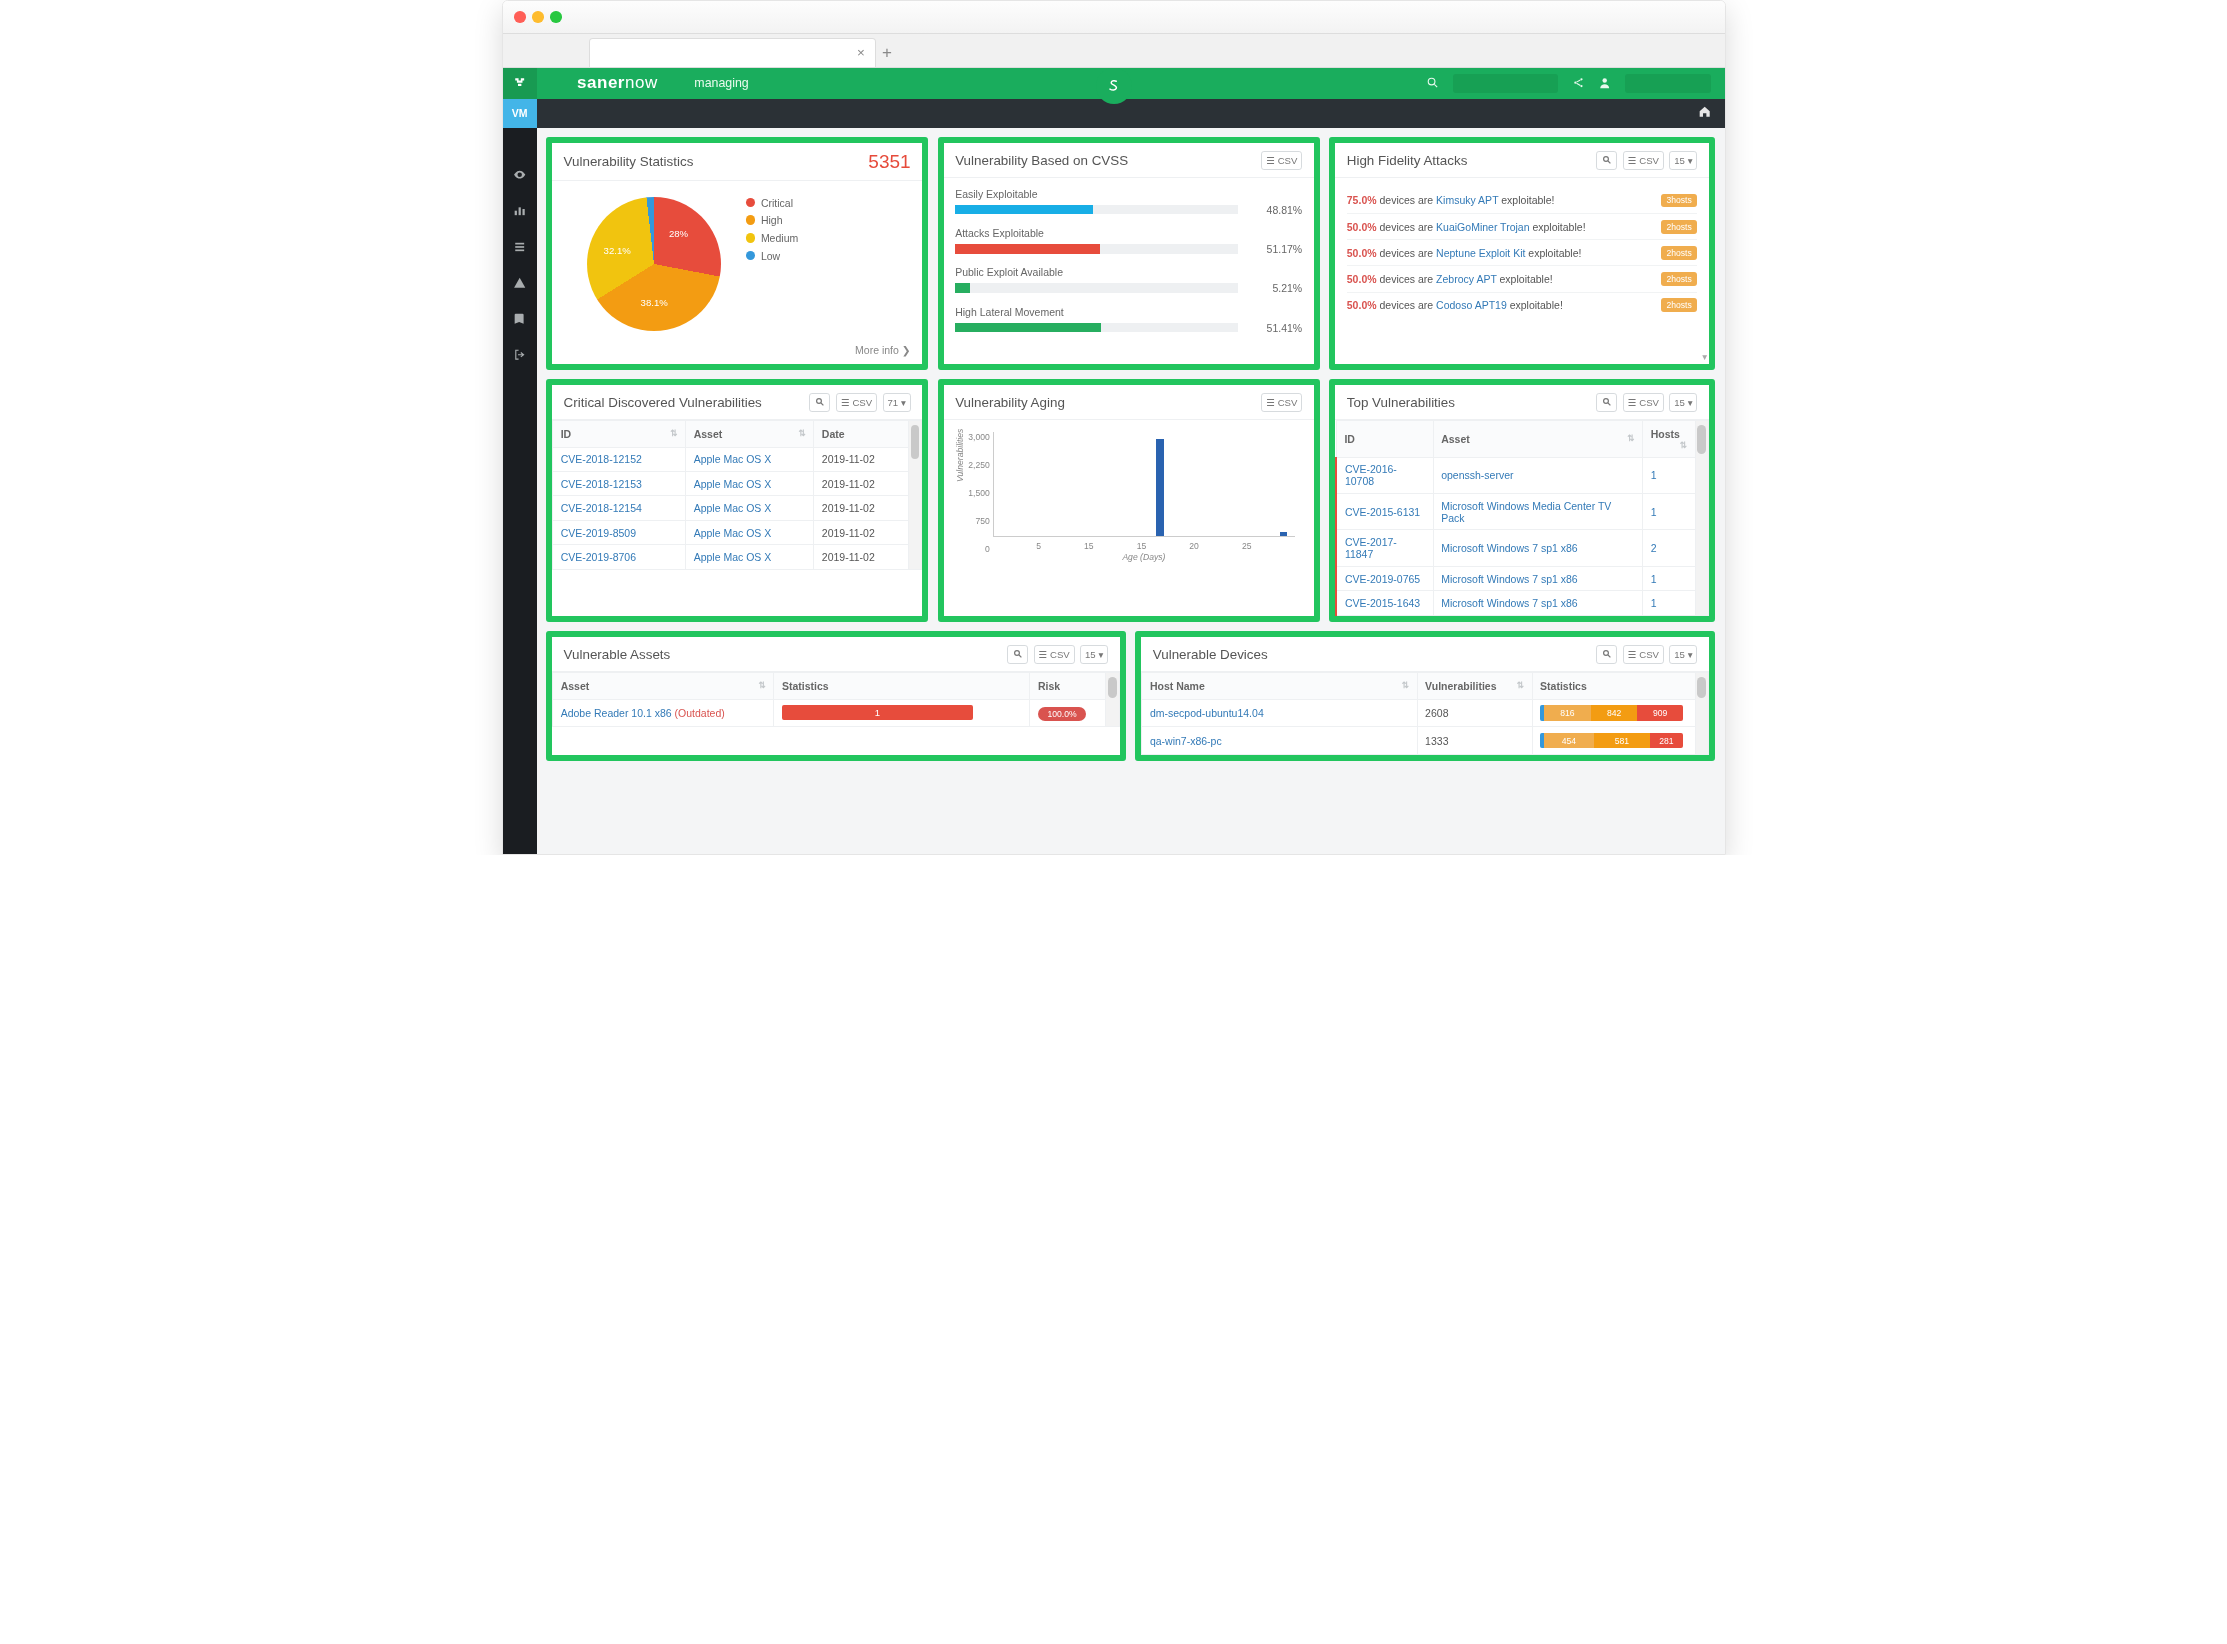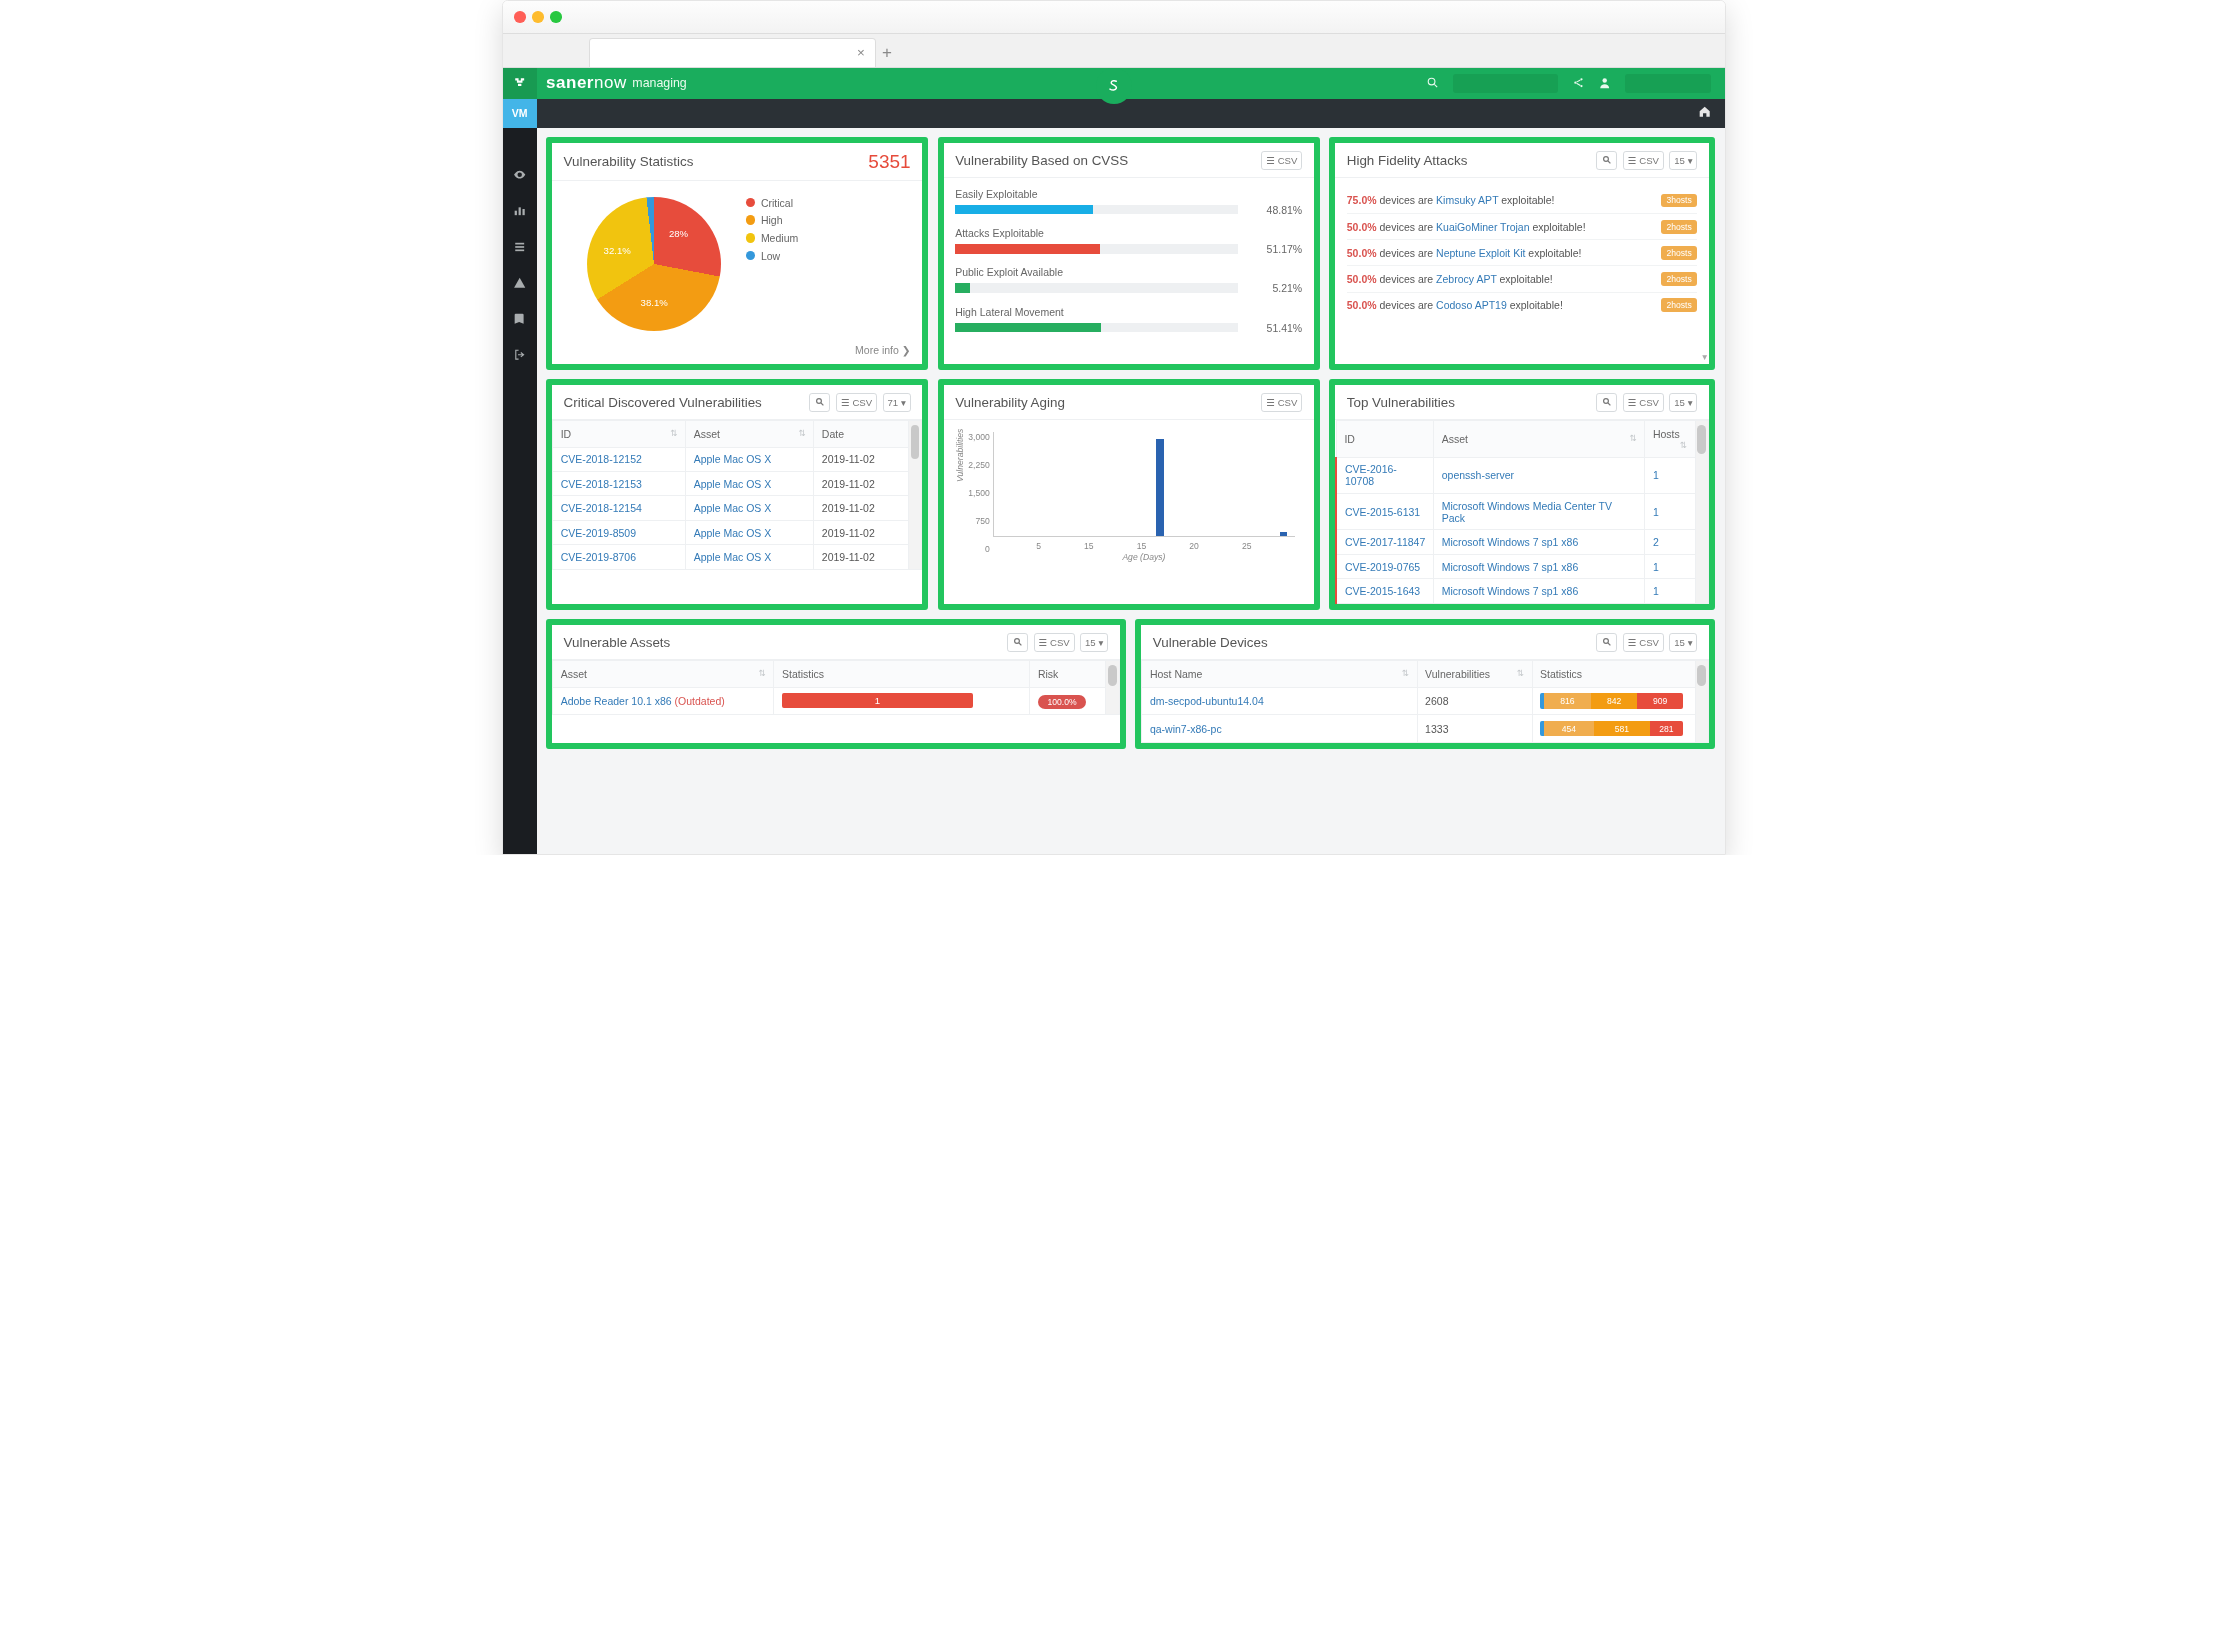--- a/index.html
+++ b/index.html
@@ -8,21 +8,21 @@
   
   .titlebar { height: 32.5px; background: linear-gradient(#fdfdfd,#f3f3f3); border-bottom:1px solid #ddd; display:flex; align-items:center; padding:0 11.5px; gap:9.6px;}
   .traffic { display:flex; gap:6.7px; }
   .traffic span { width:11.5px; height:11.5px; border-radius:50%; display:block;}
   .t-close{background:#ff5f57;} .t-min{background:#febc2e;} .t-max{background:#28c840;}
   .tabbar { height:34px; background:#f1f1f1; display:flex; align-items:flex-end; padding-left:86px; border-bottom:1px solid #ddd;}
   .tab { width:287px; height:29px; background:#fff; border:1px solid #ddd; border-bottom:none; border-radius:3.8px 3.8px 0 0; display:flex; align-items:center; padding:0 9.6px; justify-content:space-between; color:#888;}
   .tab .x { font-size:13.4px;}
   .newtab { width:23px; text-align:center; color:#888; font-size:17px; padding-bottom:3.8px;}
   
-  .app-header { height:31px; background:#1aad5d; color:#fff; display:flex; align-items:center; position:relative;}
+  .app-header { height:31px; background:#1aad5d; color:#fff; display:flex; align-items:center; position:relative;gap:31px;}
   .app-header .sidebar-corner{width:34px; height:31px; background:#189a52; display:flex;align-items:center;justify-content:center;}
   .brand { font-size:17px; font-weight:300; padding:0 5.7px 0 9.6px; letter-spacing:0.5px;}
   .brand b{font-weight:700;}
   .managing{font-size:12.4px; color:#eafbee;}
   .center-logo{position:absolute; left:50%; transform:translateX(-50%); width:36px; height:36px; background:#1aad5d; border-radius:50%; top:0; display:flex;align-items:center;justify-content:center;}
   .header-right{margin-left:auto; display:flex; align-items:center; gap:13.4px; padding-right:13.4px; color:#e8f9ee;}
   .header-right .pill{background:#17a054; width:105px; height:19px; border-radius:2.9px;}
   .icon{display:inline-flex;align-items:center;justify-content:center;}
   
   .sub-header{height:29px; background:#2b3136; display:flex; align-items:center; justify-content:flex-end; padding-right:13.4px; color:#e6e6e6;}
@@ -59,21 +59,21 @@
   .cvss-val{font-size:10.5px; color:#666; width:46px; text-align:right;}
   
   .attack{display:flex; justify-content:space-between; align-items:center; padding:5.7px 0; border-bottom:1px solid #f1f3f4; font-size:10.5px;}
   .attack:last-child{border-bottom:none;}
   .attack .pct{color:#d9534f; font-weight:600;}
   .attack a{color:#337ab7; text-decoration:none;}
   .hostpill{background:#f0ad4e; color:#fff; font-size:8.6px; padding:1.9px 5.7px; border-radius:2.9px;}
   .scrollhint{position:absolute; right:1.9px; bottom:1.9px; font-size:9.6px; color:#aaa;}
   
   table{width:100%; border-collapse:collapse; font-size:10.5px;}
-  th{background:#fafbfc; text-align:left; padding:6.7px 7.6px; border:1px solid #eef0f2; color:#666; font-weight:400;}
+  th{background:#fafbfc; text-align:left; padding:6.7px 7.6px; border:1px solid #eef0f2; color:#666; font-weight:700;}
   td{padding:5.7px 7.6px; border:1px solid #eef0f2; color:#555;}
   td a, .linkish{color:#337ab7; text-decoration:none;}
   .sorter{float:right; color:#c3c7ca; font-size:8.6px;}
   .redbar-left td:first-child{border-left:2.9px solid #e74c3c;}
   .table-wrap{display:flex;}
   .table-wrap > table{flex:1;}
   .vscroll{width:13.4px; background:#f3f3f3; border:1px solid #eef0f2; border-left:none; position:relative;}
   .vscroll .th{position:absolute; left:1.9px; right:1.9px; background:#c9c9c9; border-radius:5.7px;}
   
   .chart{height:143px; position:relative; padding:5.7px 7.6px 0 38px;}

